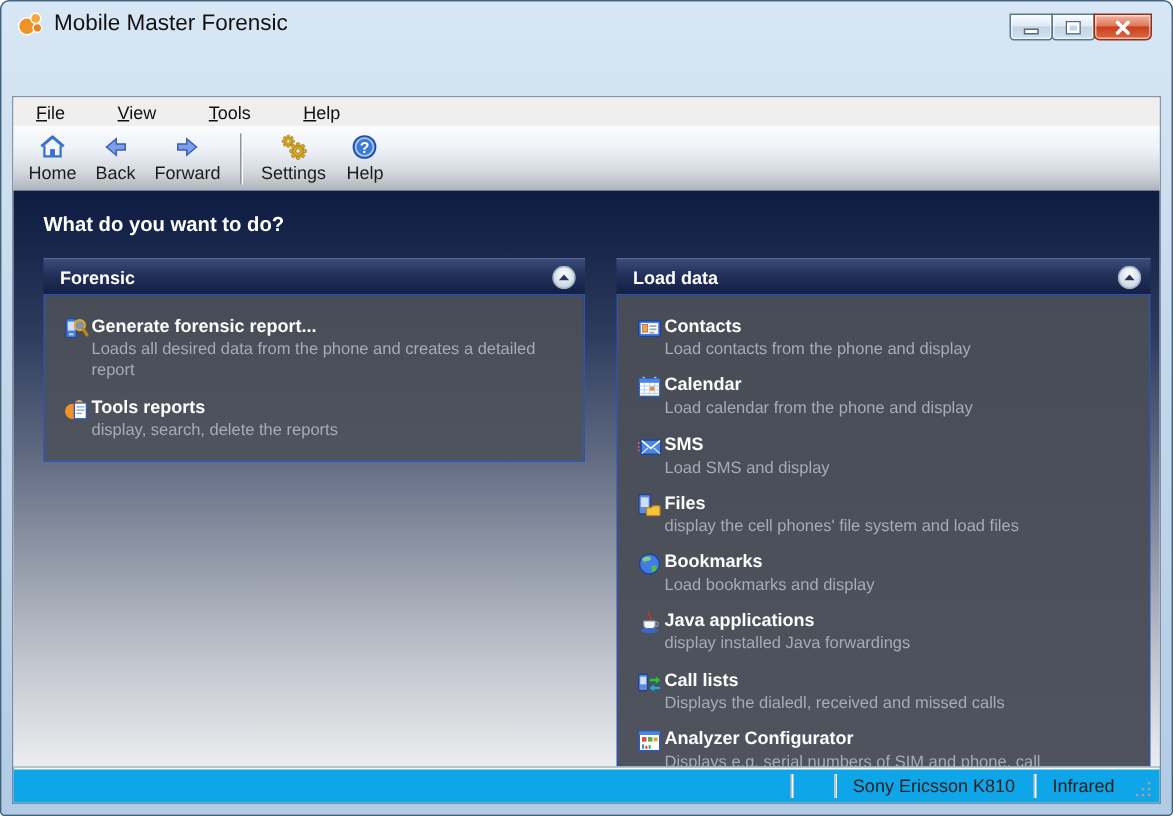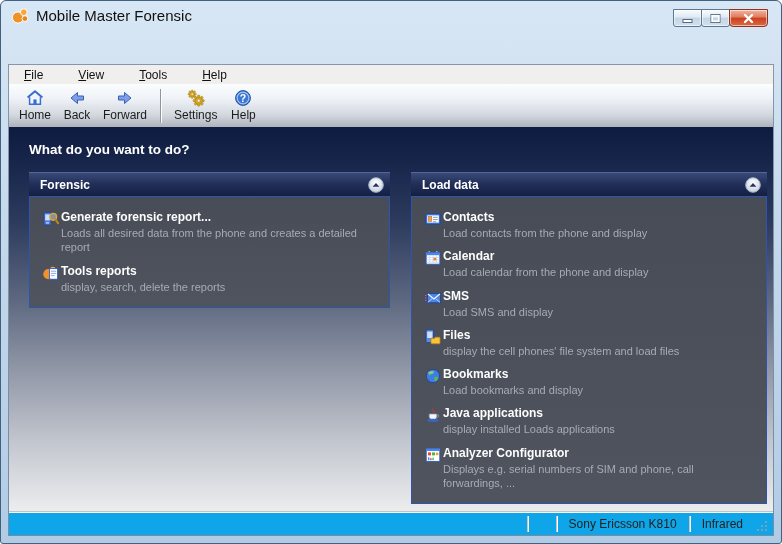--- a/index.html
+++ b/index.html
@@ -352,24 +352,38 @@
               <span class="ai-icon">
                 <svg width="16" height="16" viewBox="0 0 16 16">
                   <path d="M8.4 0.8 Q6 2.2 8.4 4 Q10.4 5.4 8 6.4" fill="none" stroke="#c23a28" stroke-width="1"></path>
                   <path d="M4.2 7 h7.6 v2.6 a3.8 2.9 0 0 1 -7.6 0 Z" fill="#f4f6f9" stroke="#8a94a0" stroke-width="0.7"></path>
                   <path d="M11.8 7.6 q2.2 0 2 1.6 q-0.2 1.5 -2.6 1.5" fill="none" stroke="#8a94a0" stroke-width="0.9"></path>
                   <ellipse cx="8" cy="13.4" rx="5.8" ry="1.7" fill="#3a66c8"></ellipse>
                 </svg>
               </span>
               <span>
                 <div class="ai-title">Java applications</div>
-                <div class="ai-desc">display installed Loads applications</div>
-              </span>
-            </div>
-
+                <div class="ai-desc">display installed Java forwardings</div>
+              </span>
+            </div>
+
+            <div class="action-item">
+              <span class="ai-icon">
+                <svg width="16" height="16" viewBox="0 0 16 16">
+                  <rect x="0.8" y="2.6" width="6" height="10.8" rx="1" fill="#5b8ae0" stroke="#22408c" stroke-width="0.8"></rect>
+                  <rect x="1.8" y="4.2" width="4" height="5" fill="#cfe0fa"></rect>
+                  <path d="M8 5.4 h4 V3.6 L15.4 6.4 12 9.2 V7.4 H8 Z" fill="#3db84a" stroke="#1f7a28" stroke-width="0.5"></path>
+                  <path d="M15.2 10.6 h-4 V8.8 L7.8 11.6 11.2 14.4 V12.6 h4 Z" fill="#35a8c8" stroke="#1a6a80" stroke-width="0.5"></path>
+                </svg>
+              </span>
+              <span>
+                <div class="ai-title">Call lists</div>
+                <div class="ai-desc">Displays the dialedl, received and missed calls</div>
+              </span>
+            </div>
 
             <div class="action-item">
               <span class="ai-icon">
                 <svg width="16" height="16" viewBox="0 0 16 16">
                   <rect x="1.2" y="1.6" width="13.6" height="12.8" fill="#ffffff" stroke="#2a5ac0" stroke-width="0.9"></rect>
                   <rect x="1.2" y="1.6" width="13.6" height="2.4" fill="#4a86e8"></rect>
                   <rect x="3" y="5.4" width="3" height="3" fill="#e84838"></rect>
                   <rect x="7" y="5.4" width="3" height="3" fill="#48b848"></rect>
                   <rect x="10.8" y="5.6" width="2.6" height="2.6" fill="#f0a030"></rect>
                   <rect x="3" y="10.2" width="1.4" height="3" fill="#4a86e8"></rect>

